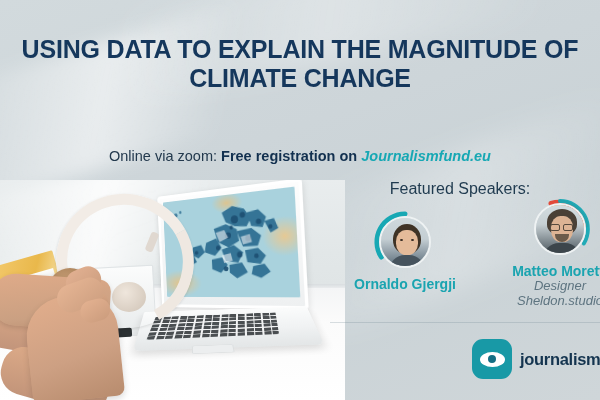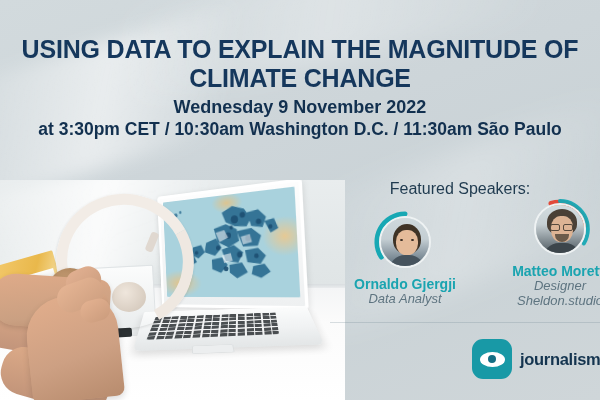--- a/index.html
+++ b/index.html
@@ -251,46 +251,46 @@
       <div class="fg"></div>
     </div>
     <div class="hand handB">
       <div class="th2"></div>
       <div class="kn"></div>
     </div>
   </div>
 
   <h1 class="headline">USING DATA TO EXPLAIN THE MAGNITUDE OF CLIMATE CHANGE</h1>
 
-  <div class="dateline">
-    <div>Wednesday 9 November 2022</div>
-    <div class="l2">at 3:30pm CET / 10:30am Washington D.C. / 11:30am São Paulo</div>
+
+  <div class="online">
+    <span class="lead">Online via zoom:</span>
+    <span class="bold">Free registration on</span>
+    <span class="brand">Journalismfund.eu</span>
   </div>
-
 
   <div class="featured">Featured Speakers:</div>
 
   <div class="speakers">
 
     <div class="spk a">
       <div class="ring">
         <svg width="62" height="62" viewBox="0 0 62 62">
           <path d="M31 3 A28 28 0 0 0 7.3 46" fill="none" stroke="#17a8b4" stroke-width="5" stroke-linecap="round"></path>
         </svg>
         <div class="face">
           <div class="skin" style="background:linear-gradient(180deg,#cfd9dd 0%,#c4ced3 44%,#5d6f7c 100%)"></div>
           <div style="position:absolute;left:12px;top:6px;width:28px;height:30px;border-radius:50% 50% 46% 46%;background:#3f3326"></div>
           <div style="position:absolute;left:15px;top:12px;width:22px;height:25px;border-radius:46%;background:#e4bb9a"></div>
           <div style="position:absolute;left:19px;top:21px;width:3px;height:2px;border-radius:50%;background:#32281f"></div>
           <div style="position:absolute;left:30px;top:21px;width:3px;height:2px;border-radius:50%;background:#32281f"></div>
           <div style="position:absolute;left:8px;top:37px;width:36px;height:18px;border-radius:16px 16px 0 0;background:#46535d"></div>
         </div>
       </div>
       <div class="spk-name">Ornaldo Gjergji</div>
-      <div class="spk-role">Data Analyst</div>
     </div>
 
     <div class="spk b">
       <div class="ring">
         <svg width="62" height="62" viewBox="0 0 62 62">
           <path d="M22 5.5 A28 28 0 0 1 57 27" fill="none" stroke="#e24b3a" stroke-width="5" stroke-linecap="round"></path>
           <path d="M23.5 10 A23.5 23.5 0 0 1 52.6 28" fill="none" stroke="#f0a23c" stroke-width="4.2" stroke-linecap="round"></path>
           <path d="M25 14.5 A19 19 0 0 1 48.5 29" fill="none" stroke="#f2d34b" stroke-width="3.8" stroke-linecap="round"></path>
           <path d="M26.5 19 A14.5 14.5 0 0 1 44.4 30" fill="none" stroke="#4caf6e" stroke-width="3.4" stroke-linecap="round"></path>
           <path d="M31 3 A28 28 0 0 1 54.8 45.5" fill="none" stroke="#17a8b4" stroke-width="4" stroke-linecap="round" opacity="0.95"></path>

